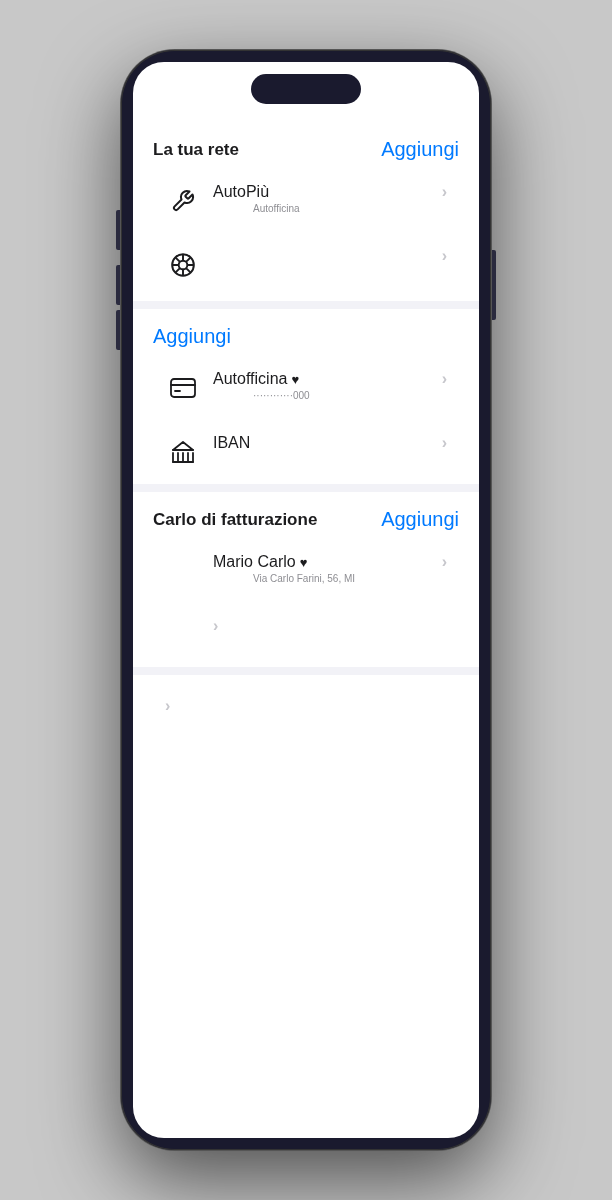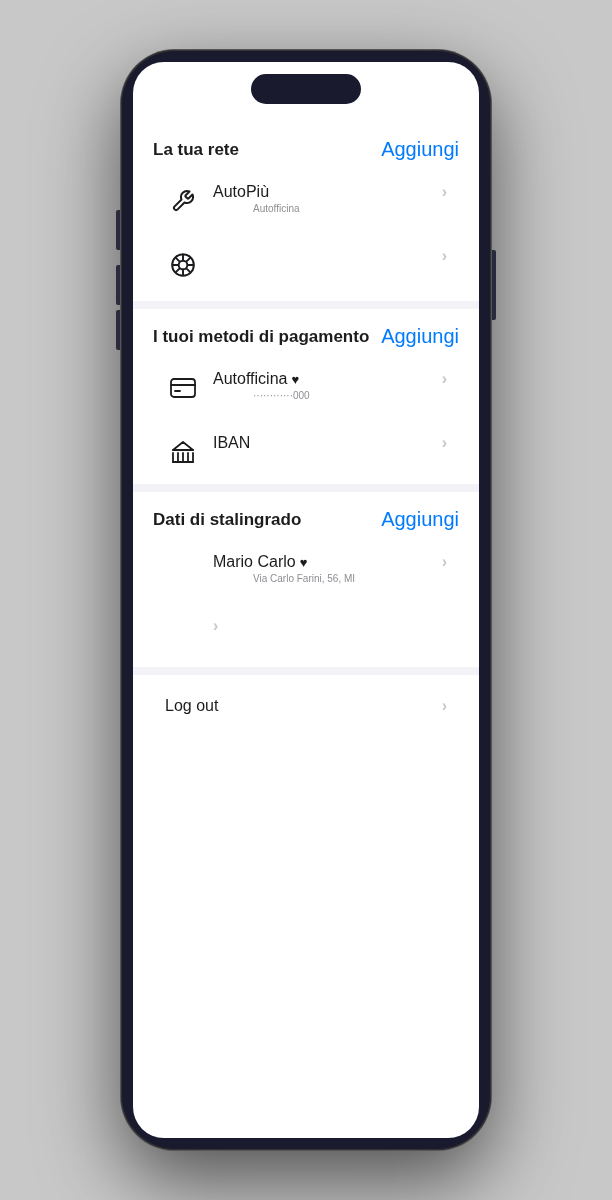--- a/index.html
+++ b/index.html
@@ -261,21 +261,20 @@
               <span class="chevron">›</span>
             </div>
           </div>
 
         </div>
 
         <div class="section-gap"></div>
 
         <div>
           <div class="section-header">
-            <span class="section-title">I tuoi metodi di pagamento</span>
             <a class="section-add-link" href="#">Aggiungi</a>
           </div>
 
           <div class="cards-container">
 
             <div class="card-item">
               <div class="card-icon">
                 <svg width="26" height="20" viewBox="0 0 26 20" fill="none" stroke="currentColor" stroke-width="1.8" stroke-linecap="round" stroke-linejoin="round">
                   <rect x="1" y="1" width="24" height="18" rx="3"></rect>
                   <line x1="1" y1="7" x2="25" y2="7"></line>
@@ -310,21 +309,21 @@
               </div>
               <span class="chevron">›</span>
             </div>
           </div>
         </div>
 
         <div class="section-gap"></div>
 
         <div>
           <div class="section-header">
-            <span class="section-title">Dati di stalingrado</span>
+            <span class="section-title">Carlo di fatturazione</span>
             <a class="section-add-link" href="#">Aggiungi</a>
           </div>
 
           <div class="cards-container">
 
             <div class="card-item">
               <div class="card-icon" style="visibility:hidden;"></div>
               <div class="card-text">
                 <div class="card-title">
                   <span>Mario Carlo</span>
@@ -340,23 +339,20 @@
               <span class="chevron">›</span>
             </div>
           </div>
         </div>
 
         <div class="section-gap"></div>
 
         <div style="margin: 8px 16px 30px;">
           <div class="cards-container standalone-card" style="margin:0;">
             <div class="card-item">
-              <div class="card-text">
-                <div class="card-title">Log out</div>
-              </div>
               <span class="chevron">›</span>
             </div>
           </div>
         </div>
 
       </div>
     </div>
   </div>
 </div>
 

